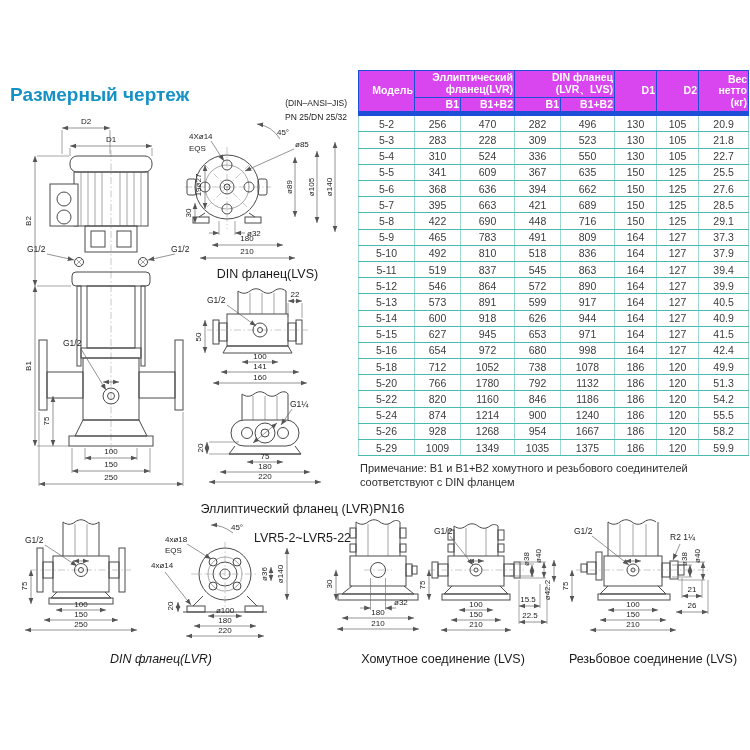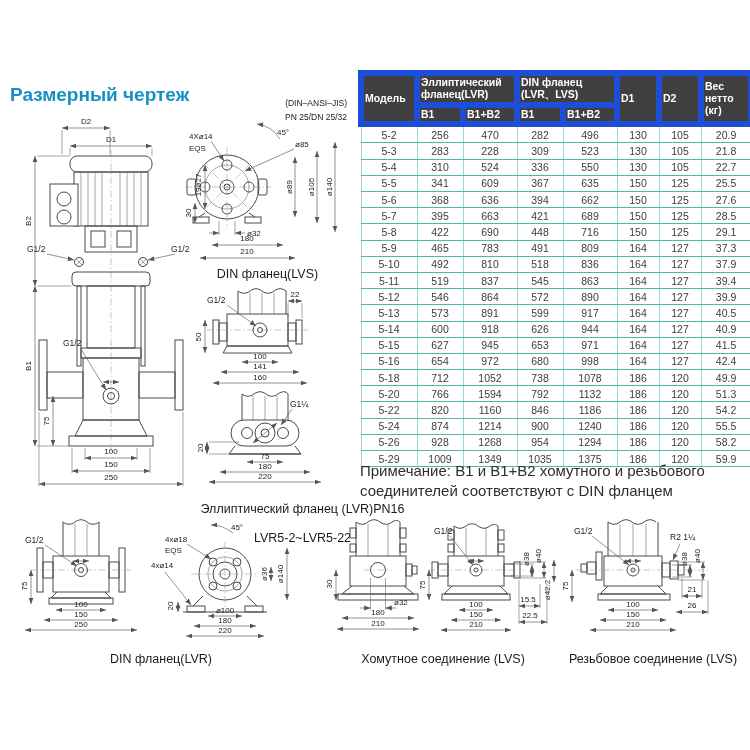--- a/index.html
+++ b/index.html
@@ -4,27 +4,27 @@
 <style>
   html,body{margin:0;padding:0;background:#fff;}
   #page{position:relative;width:750px;height:750px;background:#fff;overflow:hidden;
         font-family:"Liberation Sans",sans-serif;}
   
   #title{position:absolute;left:10px;top:84px;font-size:19px;font-weight:bold;color:#1591c5;}
   
   #tablewrap{position:absolute;left:358px;top:70px;width:390px;}
   table{border-collapse:collapse;table-layout:fixed;width:390px;
         border-left:1px solid #9fd8d2;border-right:1px solid #9fd8d2;}
-  th{background:#404040;color:#fff;font-size:10.5px;font-weight:bold;border:6px solid #1d4ed8;
-     padding:1px 1px;line-height:1.12;vertical-align:middle;text-align:left;}
+  th{background:#d946ef;color:#fff;font-size:10.5px;font-weight:bold;border:1px solid #1d4ed8;
+     padding:1px 1px;line-height:1.12;vertical-align:middle;text-align:right;}
   td{font-size:10.5px;color:#3c3c3c;text-align:center;border-bottom:1px solid #49bab2;
      border-left:1px solid #9fd8d2;height:15.2px;padding:0;}
   td:first-child{border-left:none;}
-  tbody{border-top:1px solid #1d4ed8;margin-left:45px;}
-  #note{position:absolute;left:360px;top:461px;width:386px;font-size:15px;line-height:1.3;color:#2e2e2e;}
+  tbody{border-top:5px solid #1d4ed8;margin-left:45px;}
+  #note{position:absolute;left:360px;top:461px;width:386px;font-size:11px;line-height:1.3;color:#2e2e2e;}
   
   svg{position:absolute;overflow:visible;}
   .out{fill:none;stroke:#4a4a4a;stroke-width:1;}
   .fil{fill:#fff;stroke:#4a4a4a;stroke-width:1;}
   .thin{fill:none;stroke:#6a6a6a;stroke-width:0.6;}
   .dim{fill:none;stroke:#666;stroke-width:0.7;}
   .cl{fill:none;stroke:#9a9a9a;stroke-width:0.55;stroke-dasharray:7 2.5 1.5 2.5;}
   svg text{font-family:"Liberation Sans",sans-serif;font-size:8px;fill:#1c1c1c;text-anchor:middle;}
   svg text.lb{font-size:8.5px;}
   svg text.st{text-anchor:start;} svg text.en{text-anchor:end;}
@@ -316,21 +316,21 @@
     <text x="210" y="104" dy="-9">ø100</text>
     <line class="dim" x1="179" y1="108" x2="241" y2="108" marker-start="url(#mE)" marker-end="url(#mE)"></line>
     <text x="210" y="105">180</text>
     <line class="dim" x1="171" y1="118" x2="249" y2="118" marker-start="url(#mE)" marker-end="url(#mE)"></line>
     <text x="210" y="115">220</text>
     <line class="dim" x1="256" y1="49" x2="256" y2="63" marker-start="url(#mE)" marker-end="url(#mE)"></line>
     <text transform="rotate(-90 252 56)" x="252" y="56">ø36</text>
     <line class="dim" x1="272" y1="30" x2="272" y2="82" marker-start="url(#mE)" marker-end="url(#mE)"></line>
     <text transform="rotate(-90 268 56)" x="268" y="56">ø140</text>
   </svg>
-  <div class="cap" style="left:15px;top:652px;width:292px;">DIN фланец(LVR)</div>
+  <div class="cap" style="left:15px;top:652px;width:292px;font-style:italic;">DIN фланец(LVR)</div>
 
   <svg viewBox="0 0 230 132" style="left:328px;top:518px;width:230px;height:132px">
     <defs>
         <marker id="mF" viewBox="0 0 10 10" refX="9" refY="5" markerWidth="7" markerHeight="7" orient="auto-start-reverse" markerUnits="userSpaceOnUse">
           <path d="M0,1.5 L9,5 L0,8.5 Z" fill="#555"></path>
         </marker>
       </defs>
 
     <path class="out" d="M28,4 c4,3 8,3 12,0 c4,-3 8,-3 12,0 c4,3 8,3 12,0 c3,-2 6,-2 8,0"></path>
     <line class="out" x1="28" y1="4" x2="28" y2="38"></line>
@@ -650,21 +650,21 @@
             <td>1052</td>
             <td>738</td>
             <td>1078</td>
             <td>186</td>
             <td>120</td>
             <td>49.9</td>
           </tr>
           <tr>
             <td>5-20</td>
             <td>766</td>
-            <td>1594</td>
+            <td>1780</td>
             <td>792</td>
             <td>1132</td>
             <td>186</td>
             <td>120</td>
             <td>51.3</td>
           </tr>
           <tr>
             <td>5-22</td>
             <td>820</td>
             <td>1160</td>
@@ -682,21 +682,21 @@
             <td>1240</td>
             <td>186</td>
             <td>120</td>
             <td>55.5</td>
           </tr>
           <tr>
             <td>5-26</td>
             <td>928</td>
             <td>1268</td>
             <td>954</td>
-            <td>1294</td>
+            <td>1667</td>
             <td>186</td>
             <td>120</td>
             <td>58.2</td>
           </tr>
           <tr>
             <td>5-29</td>
             <td>1009</td>
             <td>1349</td>
             <td>1035</td>
             <td>1375</td>

